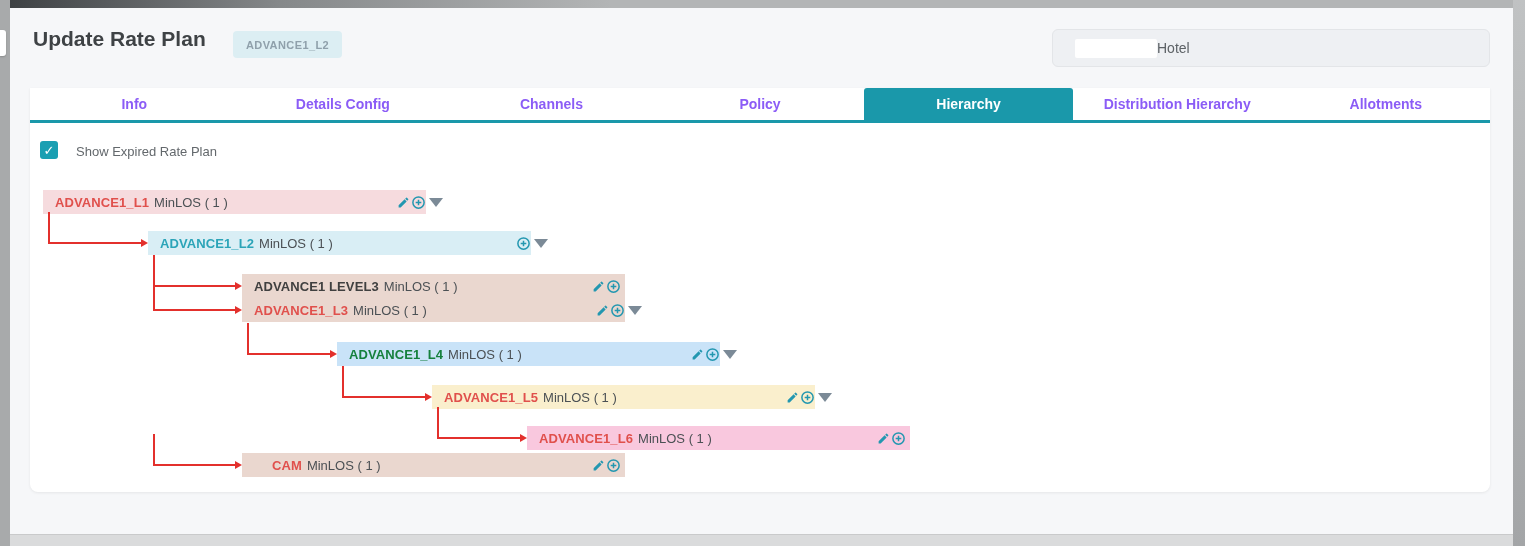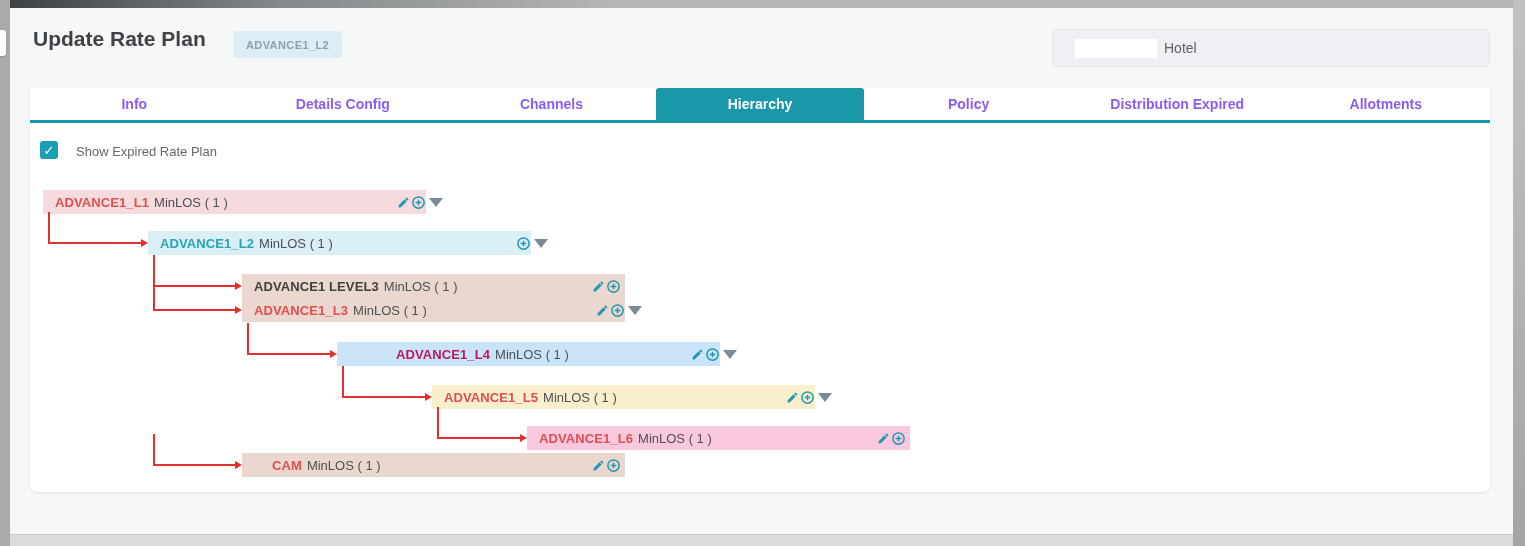--- a/index.html
+++ b/index.html
@@ -18,21 +18,21 @@
     border-radius:0 3px 3px 0;box-shadow:0 1px 2px rgba(0,0,0,.18)}
 
   
   .title{position:absolute;left:33px;top:27px;font-size:21px;font-weight:700;color:#3e4245}
   .badge{position:absolute;left:233px;top:31px;height:27px;padding:0 13px;background:#dceef3;
     border-radius:4px;display:flex;align-items:center;font-size:11px;font-weight:700;
     color:#8fa0ab;letter-spacing:.4px}
   .hotel{position:absolute;left:1052px;top:29px;width:438px;height:38px;background:#eef0f3;
     border:1px solid #e3e5e8;border-radius:6px;display:flex;align-items:center;padding:0 12px;cursor:pointer}
   .hotel-redact{width:82px;height:19px;background:#fff;border-radius:2px;margin-left:10px}
-  .hotel-label{margin-left:7px;font-size:14px;color:#5d6266}
+  .hotel-label{font-size:14px;color:#5d6266}
 
   
   .card{position:absolute;left:30px;top:88px;width:1460px;height:404px;background:#fff;
     border-radius:0 0 8px 8px;box-shadow:0 1px 3px rgba(0,0,0,.07)}
   .tabbar{position:absolute;left:30px;top:88px;width:1460px;height:35px;display:flex;
     border-bottom:3px solid #1a98aa;background:#fff}
   .tab{flex:1;display:flex;align-items:center;justify-content:center;font-size:14px;
     font-weight:600;color:#8b5cf6;cursor:pointer}
   .tab.active{color:#fff;border-radius:3px 3px 0 0}
 
@@ -71,23 +71,23 @@
   <div class="hotel">
     <span class="hotel-redact"></span>
     <span class="hotel-label">Hotel</span>
   </div>
 
   <div class="card"></div>
   <div class="tabbar" id="tabbar" style="border-bottom-color: rgb(26, 152, 170);">
       <div class="tab">Info</div>
       <div class="tab">Details Config</div>
       <div class="tab">Channels</div>
+      <div class="tab">Policy</div>
       <div class="tab active" style="background: rgb(26, 152, 170);">Hierarchy</div>
-      <div class="tab">Policy</div>
-      <div class="tab">Distribution Expired</div>
+      <div class="tab">Distribution Hierarchy</div>
       <div class="tab">Allotments</div>
     </div>
 
   <div class="checkbox" id="checkbox" style="background: rgb(26, 159, 178);">✓</div>
   <div class="checklabel">Show Expired Rate Plan</div>
 
   <div id="tree">
       <div class="node" style="left: 43px; top: 190px; width: 383px; height: 24px; background: rgb(246, 219, 222);">
         <span class="nm" style="color: rgb(224, 80, 76);">ADVANCE1_L1</span>
         <span class="dt" style="color: rgb(75, 80, 84);">MinLOS ( 1 )</span>
@@ -156,21 +156,21 @@
             <circle cx="12" cy="12" r="9"></circle>
             <path d="M12 7.5v9M7.5 12h9"></path>
           </svg>
         </span>
         <span class="tri" style="border-top-color: rgb(123, 138, 151);"></span>
       </div>
       <div class="cl" style="left: 247px; top: 323px; width: 2px; height: 31px; background: rgb(227, 48, 44);"></div>
       <div class="cl" style="left: 247px; top: 353px; width: 84px; height: 2px; background: rgb(227, 48, 44);"></div>
       <div class="arr" style="left: 330px; top: 350px; border-left: 7px solid rgb(227, 48, 44);"></div>
       <div class="node" style="left: 337px; top: 342px; width: 383px; height: 24px; background: rgb(201, 227, 248);">
-        <span class="nm" style="color: #be185d; margin-left: 47px;">ADVANCE1_L4</span>
+        <span class="nm" style="color: #15803d;">ADVANCE1_L4</span>
         <span class="dt" style="color: rgb(75, 80, 84);">MinLOS ( 1 )</span>
         <span class="sp"></span>
         <span class="ic">
           <svg viewBox="0 0 24 24" width="13" height="13" fill="#2397b0">
             <path d="M3 17.25V21h3.75L17.81 9.94l-3.75-3.75L3 17.25zM20.71 7.04a1 1 0 0 0 0-1.41l-2.34-2.34a1 1 0 0 0-1.41 0l-1.83 1.83 3.75 3.75 1.83-1.83z"></path>
           </svg>
         </span>
         <span class="ic">
           <svg viewBox="0 0 24 24" width="15" height="15" fill="none" stroke="#2397b0" stroke-width="2.4">
             <circle cx="12" cy="12" r="9"></circle>

